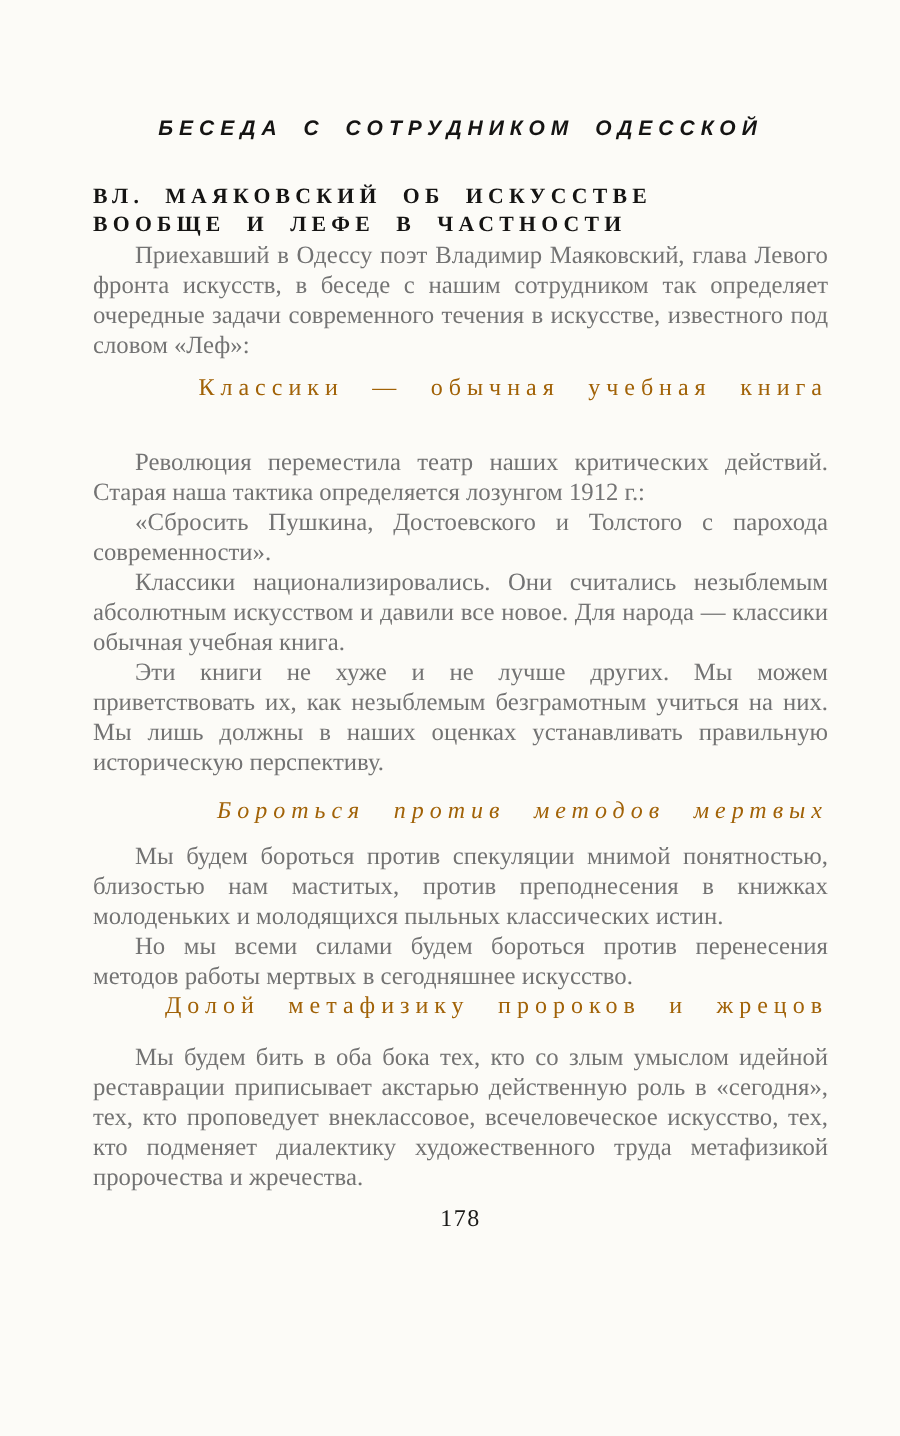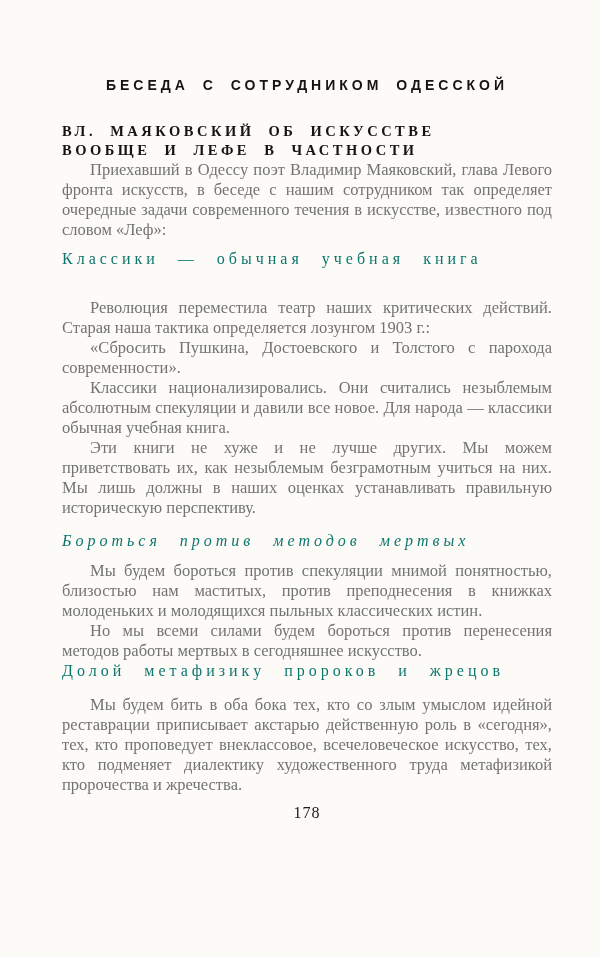--- a/index.html
+++ b/index.html
@@ -21,20 +21,21 @@
   .article-title {
     margin: 0;
     text-align: center;
     font-family: "Liberation Sans", "DejaVu Sans", sans-serif;
     font-weight: 700;
     font-size: 14px;
     line-height: 19px;
     letter-spacing: 4px;
     word-spacing: 6px;
     color: #151413;
+    font-style: italic;
   }
   .article-subtitle {
     margin: 27px 0 0 0;
     text-align: left;
     font-family: "Liberation Serif", "DejaVu Serif", serif;
     font-weight: 700;
     font-size: 14.5px;
     line-height: 19px;
     letter-spacing: 3.5px;
     word-spacing: 7px;
@@ -46,28 +47,28 @@
   p.body-par {
     margin: 0;
     font-size: 16.5px;
     line-height: 20px;
     text-align: justify;
     text-indent: 28px;
     color: #737373;
   }
   .section-heading {
     margin: 0;
-    text-align: left;
+    text-align: right;
     font-weight: 400;
     font-size: 16px;
     line-height: 20px;
     letter-spacing: 4px;
     word-spacing: 11px;
     white-space: nowrap;
-    color: #0f766e;
+    color: #a16207;
   }
   .section-1 .section-heading { margin-top: 9px;  margin-bottom: 29px; }
   .section-2 .section-heading { margin-top: 13px; margin-bottom: 10px; font-style: italic; }
   .section-3 .section-heading { margin-bottom: 14px; }
   .page-number {
     margin-top: 9px;
     text-align: center;
     font-size: 16px;
     line-height: 18px;
     letter-spacing: 1px;
@@ -85,23 +86,23 @@
 
   <h2 class="article-subtitle">
     <span>ВЛ. МАЯКОВСКИЙ ОБ ИСКУССТВЕ</span><br>
     <span>ВООБЩЕ И ЛЕФЕ В ЧАСТНОСТИ</span>
   </h2>
 
   <p class="body-par intro">Приехавший в Одессу поэт Владимир Маяковский, глава Левого фронта искусств, в беседе с нашим сотрудником так определяет очередные задачи современного течения в искусстве, известного под словом «Леф»:</p>
 
   <section class="section-1">
     <h3 class="section-heading">Классики — обычная учебная книга</h3>
-    <p class="body-par">Революция переместила театр наших критических действий. Старая наша тактика определяется лозунгом 1903 г.:</p>
+    <p class="body-par">Революция переместила театр наших критических действий. Старая наша тактика определяется лозунгом 1912 г.:</p>
     <p class="body-par">«Сбросить Пушкина, Достоевского и Толстого с парохода современности».</p>
-    <p class="body-par">Классики национализировались. Они считались незыблемым абсолютным спекуляции и давили все новое. Для народа — классики обычная учебная книга.</p>
+    <p class="body-par">Классики национализировались. Они считались незыблемым абсолютным искусством и давили все новое. Для народа — классики обычная учебная книга.</p>
     <p class="body-par">Эти книги не хуже и не лучше других. Мы можем приветствовать их, как незыблемым безграмотным учиться на них. Мы лишь должны в наших оценках устанавливать правильную историческую перспективу.</p>
   </section>
 
   <section class="section-2">
     <h3 class="section-heading">Бороться против методов мертвых</h3>
     <p class="body-par">Мы будем бороться против спекуляции мнимой понятностью, близостью нам маститых, против преподнесения в книжках молоденьких и молодящихся пыльных классических истин.</p>
     <p class="body-par">Но мы всеми силами будем бороться против перенесения методов работы мертвых в сегодняшнее искусство.</p>
   </section>
 
   <section class="section-3">

